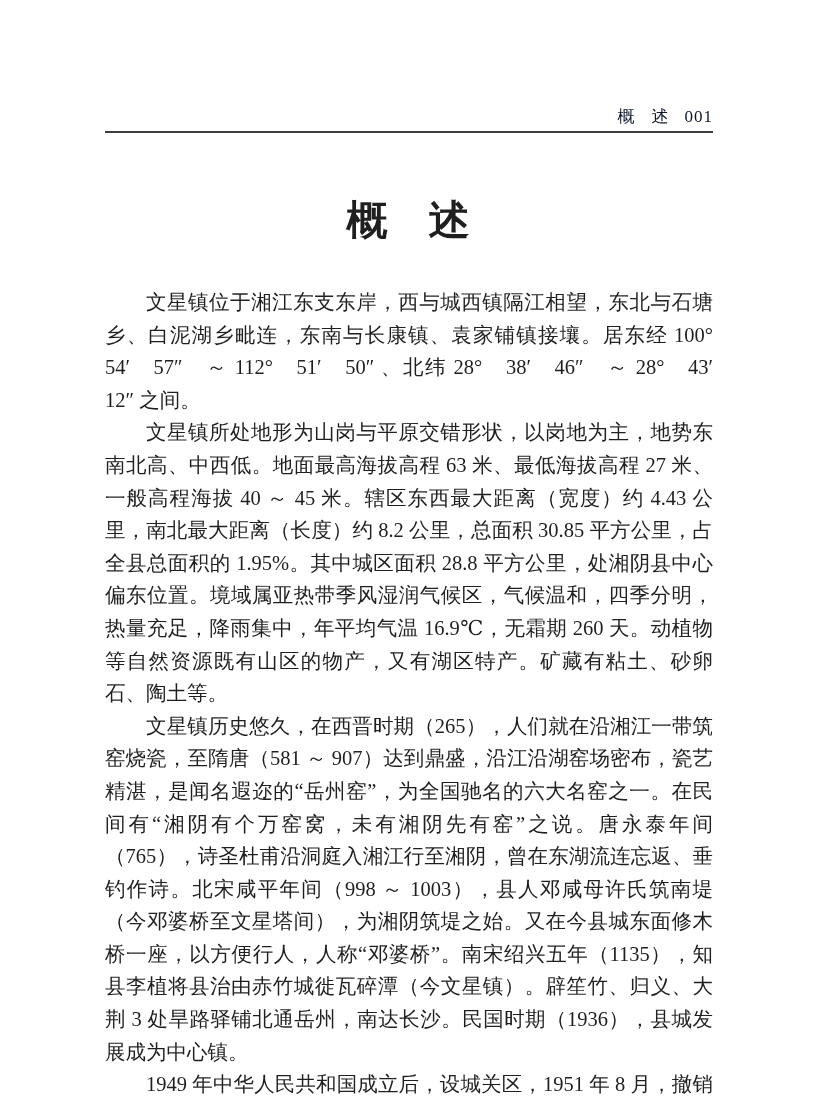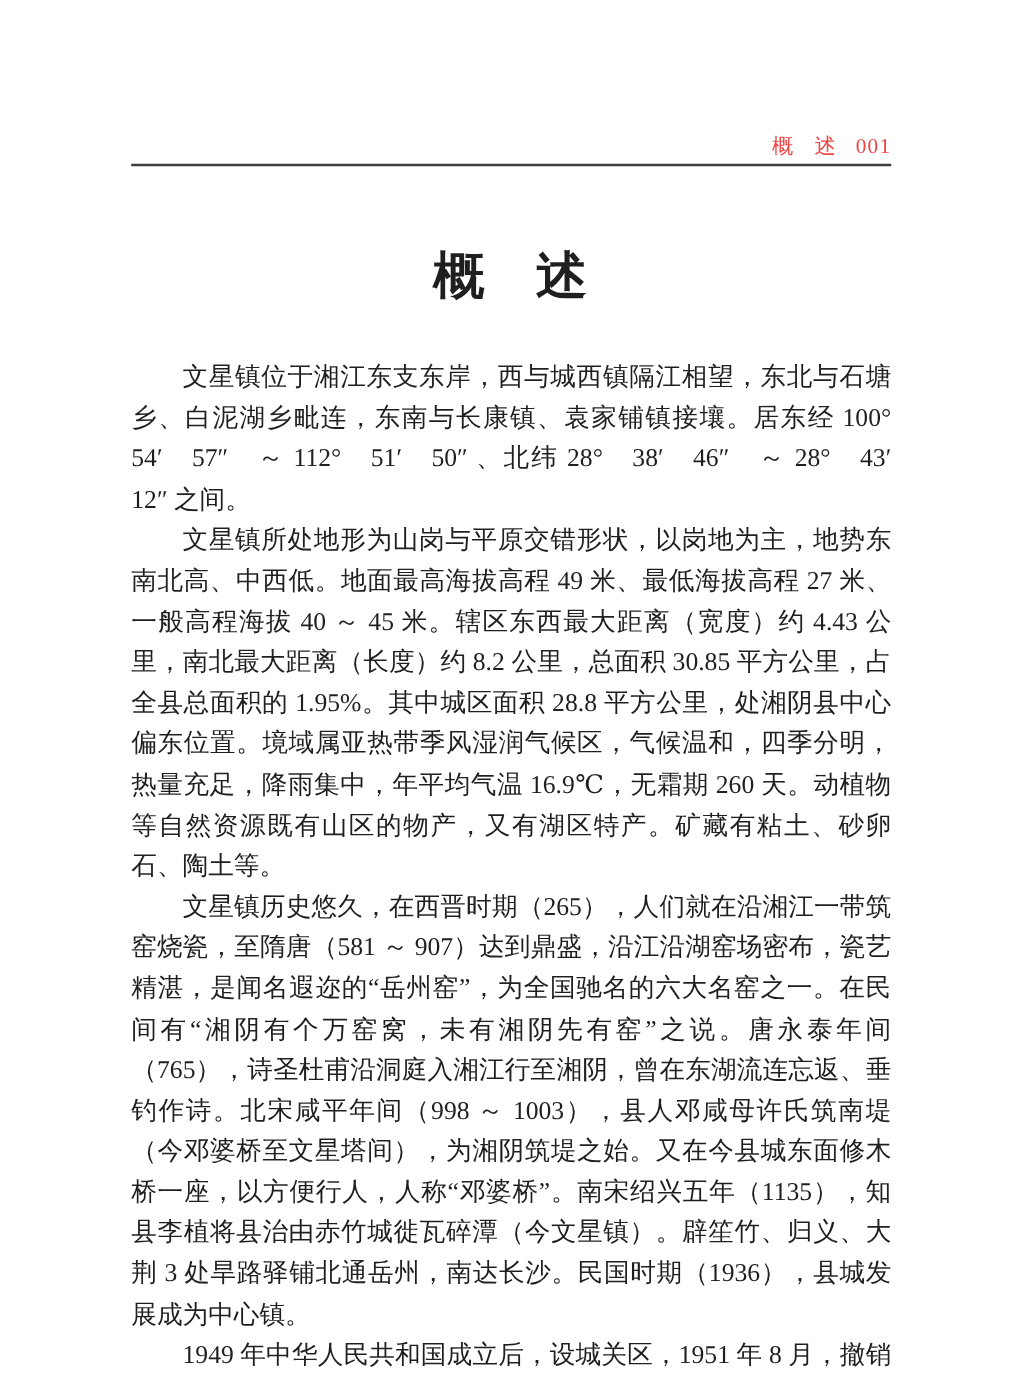--- a/index.html
+++ b/index.html
@@ -20,21 +20,21 @@
     position: absolute;
     left: 105px;
     top: 107px;
     width: 608px;
   }
   .head-text {
     text-align: right;
     font-size: 17px;
     line-height: 20px;
     padding-bottom: 4px;
-    color: #ef4444;
+    color: #0f172a;
   }
   .head-text .page-num {
     margin-left: 16px;
     letter-spacing: 1px;
   }
   .head-rule {
     height: 2px;
     background: #3d3d3d;
   }
   .chapter-title {
@@ -73,18 +73,18 @@
     <div class="head-text">
       <span>概　述</span><span class="page-num">001</span>
     </div>
     <div class="head-rule"></div>
   </header>
 
   <h1 class="chapter-title">概　述</h1>
 
   <main class="body-text">
     <p>文星镇位于湘江东支东岸，西与城西镇隔江相望，东北与石塘乡、白泥湖乡毗连，东南与长康镇、袁家铺镇接壤。居东经 100°　54′　57″　～ 112°　51′　50″ 、北纬 28°　38′　46″　～ 28°　43′　12″ 之间。</p>
-    <p>文星镇所处地形为山岗与平原交错形状，以岗地为主，地势东南北高、中西低。地面最高海拔高程 49 米、最低海拔高程 27 米、一般高程海拔 40 ～ 45 米。辖区东西最大距离（宽度）约 4.43 公里，南北最大距离（长度）约 8.2 公里，总面积 30.85 平方公里，占全县总面积的 1.95%。其中城区面积 28.8 平方公里，处湘阴县中心偏东位置。境域属亚热带季风湿润气候区，气候温和，四季分明，热量充足，降雨集中，年平均气温 16.9℃，无霜期 260 天。动植物等自然资源既有山区的物产，又有湖区特产。矿藏有粘土、砂卵石、陶土等。</p>
+    <p>文星镇所处地形为山岗与平原交错形状，以岗地为主，地势东南北高、中西低。地面最高海拔高程 63 米、最低海拔高程 27 米、一般高程海拔 40 ～ 45 米。辖区东西最大距离（宽度）约 4.43 公里，南北最大距离（长度）约 8.2 公里，总面积 30.85 平方公里，占全县总面积的 1.95%。其中城区面积 28.8 平方公里，处湘阴县中心偏东位置。境域属亚热带季风湿润气候区，气候温和，四季分明，热量充足，降雨集中，年平均气温 16.9℃，无霜期 260 天。动植物等自然资源既有山区的物产，又有湖区特产。矿藏有粘土、砂卵石、陶土等。</p>
     <p>文星镇历史悠久，在西晋时期（265），人们就在沿湘江一带筑窑烧瓷，至隋唐（581 ～ 907）达到鼎盛，沿江沿湖窑场密布，瓷艺精湛，是闻名遐迩的“岳州窑”，为全国驰名的六大名窑之一。在民间有“湘阴有个万窑窝，未有湘阴先有窑”之说。唐永泰年间（765），诗圣杜甫沿洞庭入湘江行至湘阴，曾在东湖流连忘返、垂钓作诗。北宋咸平年间（998 ～ 1003），县人邓咸母许氏筑南堤（今邓婆桥至文星塔间），为湘阴筑堤之始。又在今县城东面修木桥一座，以方便行人，人称“邓婆桥”。南宋绍兴五年（1135），知县李植将县治由赤竹城徙瓦碎潭（今文星镇）。辟笙竹、归义、大荆 3 处旱路驿铺北通岳州，南达长沙。民国时期（1936），县城发展成为中心镇。</p>
     <p>1949 年中华人民共和国成立后，设城关区，1951 年 8 月，撤销城关区，县城建为县辖城关镇（区级）。1958 年 9 月撤销城关镇，建立中共湘阴县八一人民公社委员会，1961 年 3 月，城关恢复镇建制。1981 年 12 月于郊区建公社级农业办事处（隶属城关镇），1992 年 7 月撤销农业办事处。1995 年 10 月经省民政厅批准更名为文星镇。2015 年，辖江东、金湖、乌龙、三峰、先锋、长岭、望滨、高岭、东湖、三井头、宗棠、旭东、滨江、栗塘、白沙、东山、瓦窑湾、南泉、杨家山 19 个社区、266 个居民小组，总户数 43861 户，总人口 121418 人，其中少数民族有蒙古族、回族、藏族、苗族、彝族、</p>
   </main>
 
 </div>
 
 </body></html>

